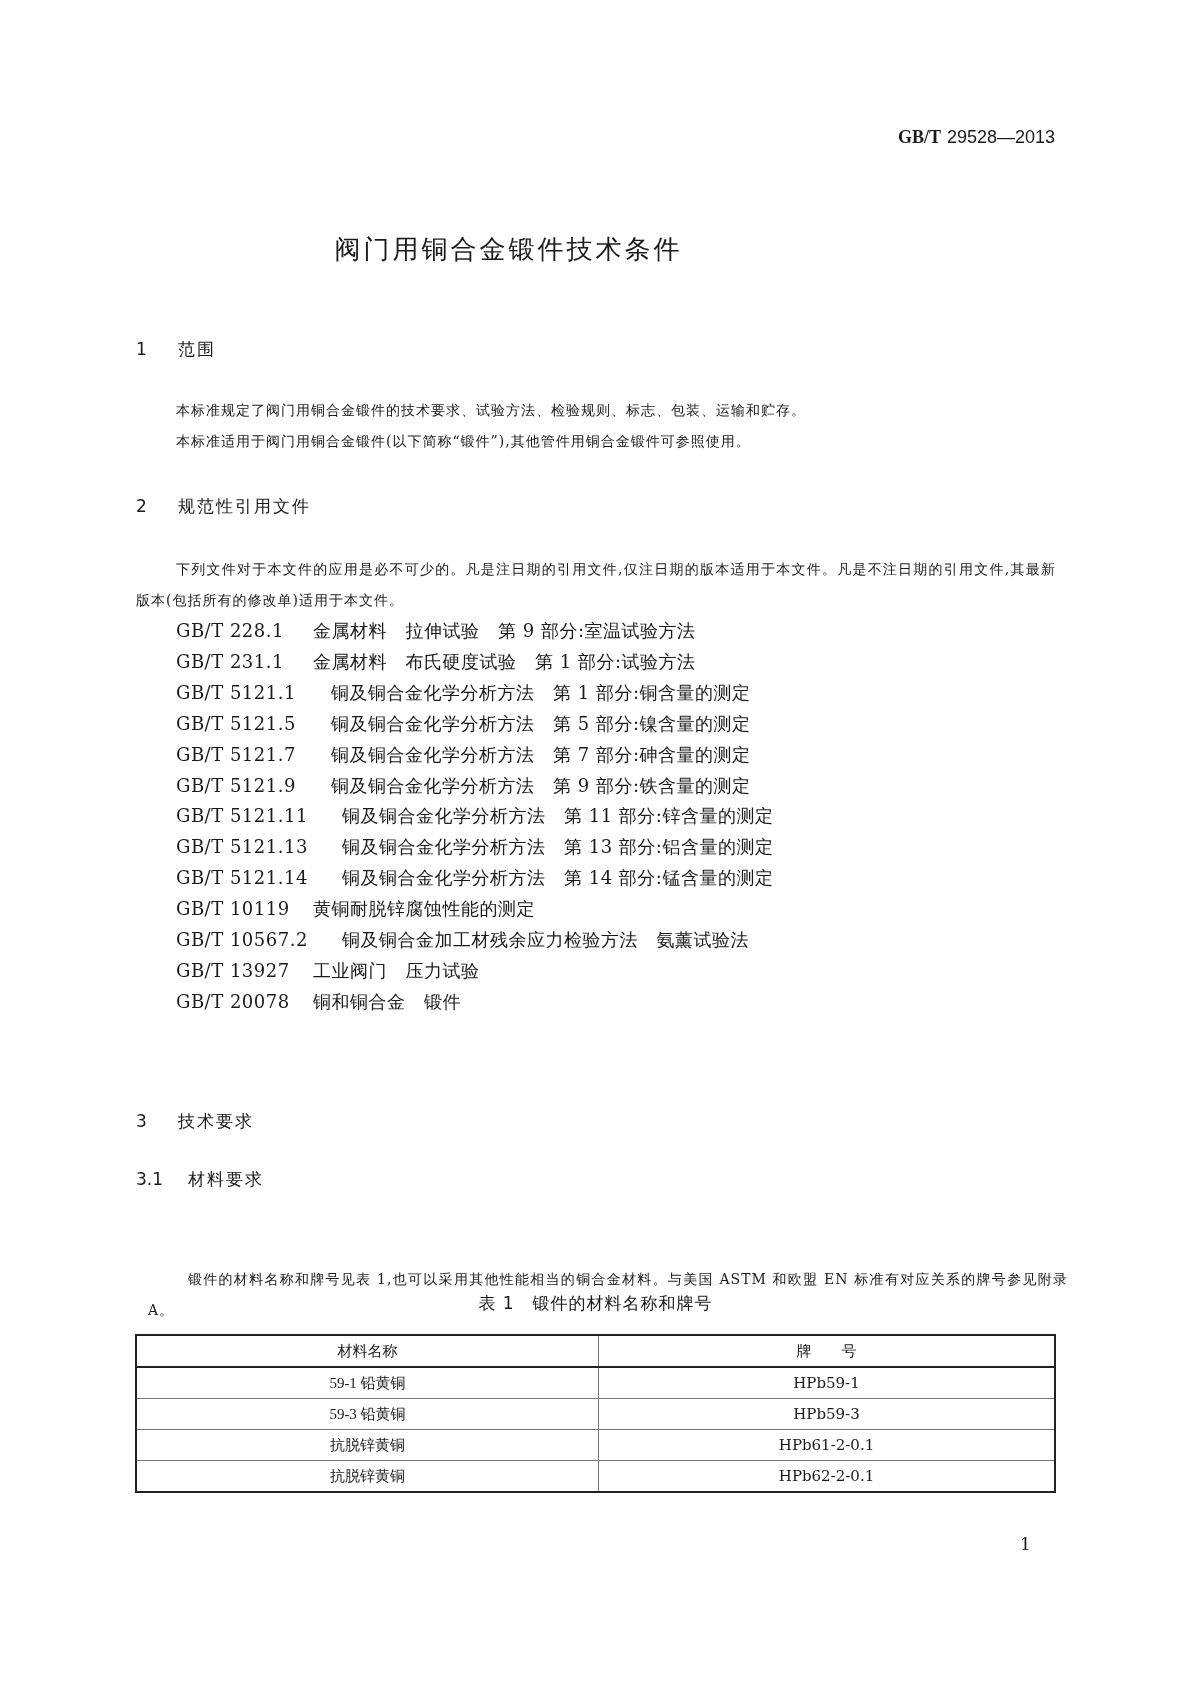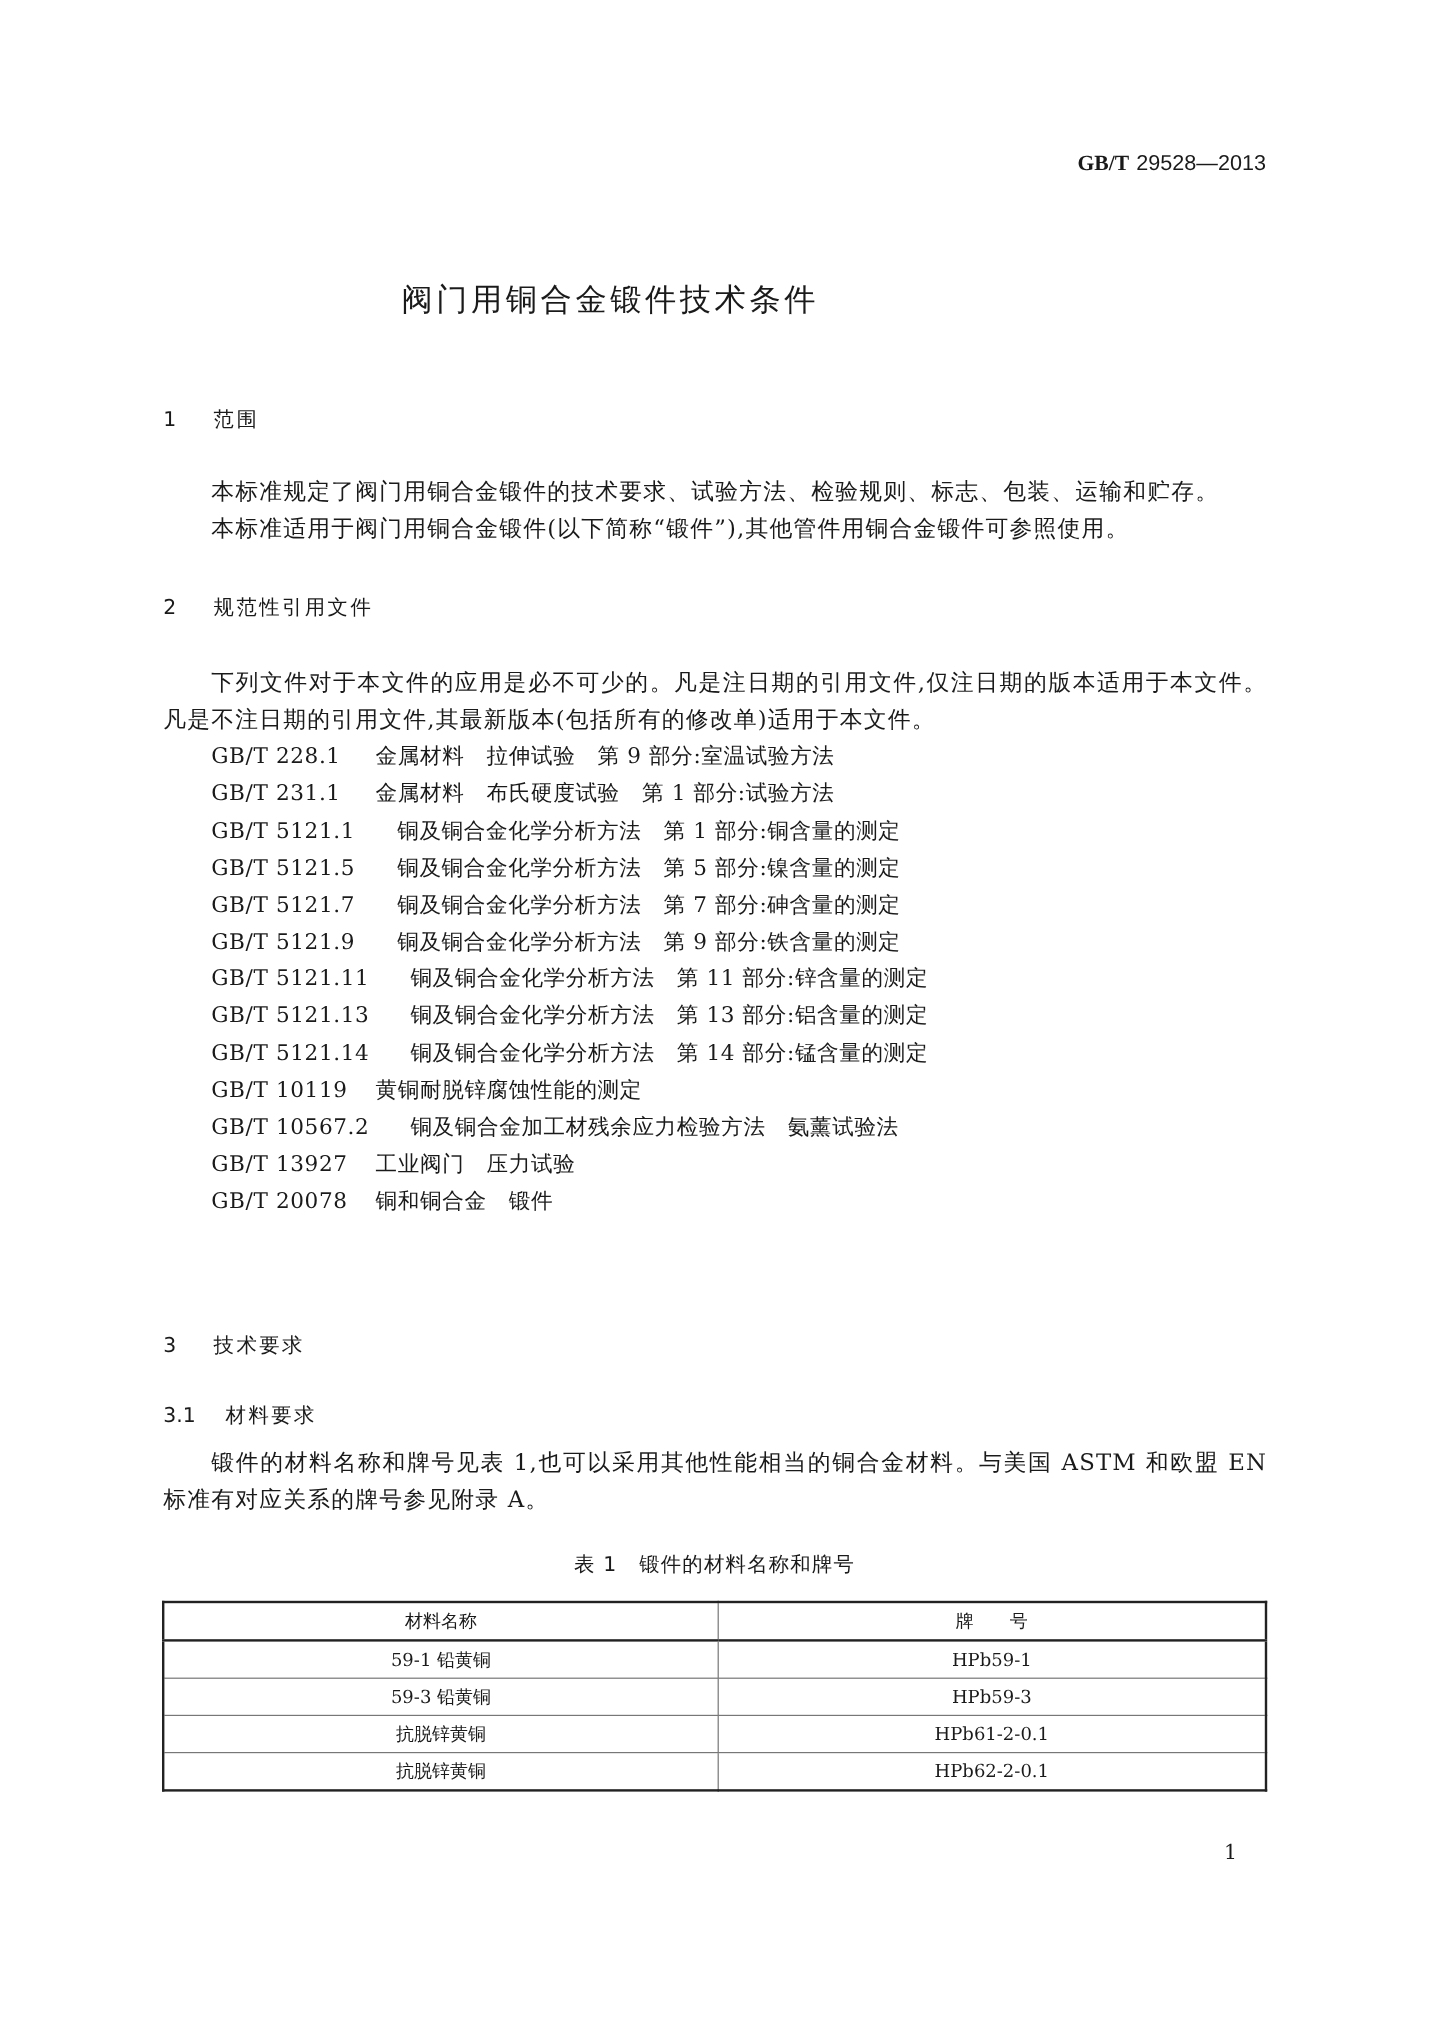--- a/index.html
+++ b/index.html
@@ -7,35 +7,35 @@
          font-family:"DejaVu Serif","Liberation Serif",serif; color:#1a1a1a; }
   .abs { position:absolute; white-space:nowrap; }
   .std-code { right:136px; top:126px; font-size:18px; }
   .std-code .gb { font-family:"Liberation Serif","DejaVu Serif",serif; font-weight:bold; }
   .std-code .num { font-family:"Liberation Sans","DejaVu Sans",sans-serif; margin-left:6px; }
   .doc-title { left:0; width:1017px; text-align:center; top:232px; font-size:26px;
                font-family:Liberation Mono, monospace; letter-spacing:3px; }
   .h1 { left:136px; font-size:17px; font-family:"DejaVu Sans","Liberation Sans",sans-serif; }
   .h1 .no { display:inline-block; width:42px; }
   .h1 .ttl { letter-spacing:2px;font-family:Liberation Mono, monospace; }
-  .para { left:136px; width:920px; font-size:19px; line-height:31px; white-space:normal;
+  .para { left:136px; width:920px; font-size:14px; line-height:31px; white-space:normal;
           text-indent:40px; text-align:justify; letter-spacing:1px; }
   .ref-list { left:176px; font-size:18px; line-height:30.9px; letter-spacing:0.5px; }
   .ref-list div { white-space:nowrap; }
   .ref-list .code { display:inline-block; }
   .table-caption { left:0; width:1191px; text-align:center; top:1292px; font-size:17px;
                    font-family:"DejaVu Sans","Liberation Sans",sans-serif; letter-spacing:1px; }
   .table-caption .sp { display:inline-block; width:18px; }
   table.mat { position:absolute; left:135px; top:1334px; width:921px; border-collapse:collapse;
               font-size:15px; }
   table.mat th, table.mat td { border:1px solid #777; height:30px; text-align:center;
               font-weight:normal; padding:0; }
   table.mat { border:2px solid #222; }
   table.mat th { border-bottom:2px solid #222; }
-  table.mat th.c1, table.mat td.c1 { width:461px; }
+  table.mat th.c1, table.mat td.c1 { width:461px;font-family:Liberation Serif, serif; }
   .page-no { left:1020px; top:1534px; font-size:17px; }
 </style>
 </head>
 <body>
 
 <div class="abs std-code">
   <span class="gb">GB/T</span><span class="num">29528—2013</span>
 </div>
 
 <div class="abs doc-title">阀门用铜合金锻件技术条件</div>
@@ -66,21 +66,21 @@
   <div><span class="code" style="width:137px">GB/T 13927</span><span>工业阀门　压力试验</span></div>
   <div><span class="code" style="width:137px">GB/T 20078</span><span>铜和铜合金　锻件</span></div>
 </div>
 
 <div class="abs h1" style="top:1110px;">
   <span class="no">3</span><span class="ttl">技术要求</span>
 </div>
 <div class="abs h1" style="top:1168px;">
   <span class="no" style="width:52px">3.1</span><span class="ttl">材料要求</span>
 </div>
-<div class="abs para" style="top:1204px;">锻件的材料名称和牌号见表 1,也可以采用其他性能相当的铜合金材料。与美国 ASTM 和欧盟 EN 标准有对应关系的牌号参见附录 A。</div>
+<div class="abs para" style="top:1264px;margin-left:12px;">锻件的材料名称和牌号见表 1,也可以采用其他性能相当的铜合金材料。与美国 ASTM 和欧盟 EN 标准有对应关系的牌号参见附录 A。</div>
 
 <div class="abs table-caption">
   <span>表 1</span><span class="sp"></span><span>锻件的材料名称和牌号</span>
 </div>
 
 <table class="mat">
   <thead>
     <tr>
       <th class="c1">材料名称</th>
       <th>牌　　号</th>

